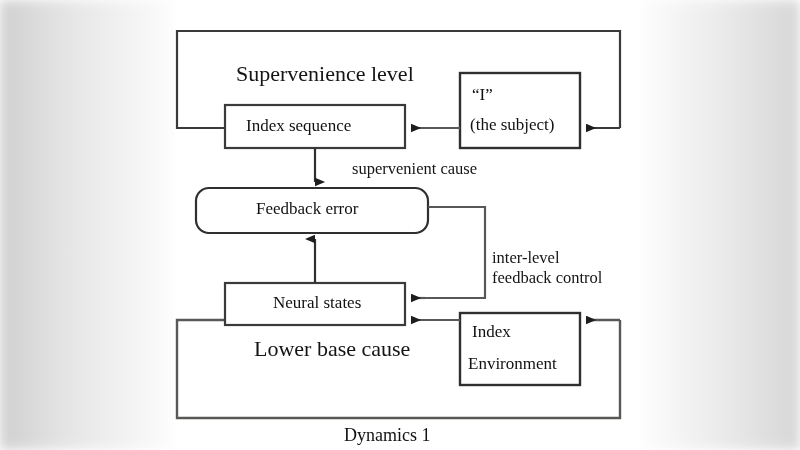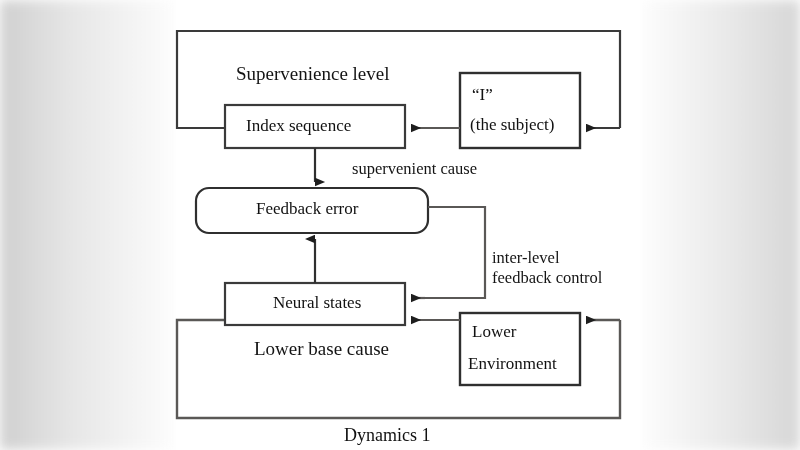--- a/index.html
+++ b/index.html
@@ -37,21 +37,21 @@
     position: absolute;
     left: 0; top: 0;
     width: 800px;
     height: 450px;
   }
   .lbl {
     position: absolute;
     white-space: nowrap;
     color: #141414;
     font-family: "Liberation Serif", "DejaVu Serif", serif;
-    font-size: 19px;
+    font-size: 22px;
     line-height: 20px;
   }
   .lbl.small { font-size: 16.5px; }
   .box-text {
     position: absolute;
     color: #111111;
     font-family: "Liberation Serif", "DejaVu Serif", serif;
     font-size: 17px;
     white-space: nowrap;
   }
@@ -142,21 +142,21 @@
 
   <div class="box-text" style="left:246px; top:116px;">Index sequence</div>
 
   <div class="box-text" style="left:472px; top:85px;">“I”</div>
   <div class="box-text" style="left:470px; top:115px;">(the subject)</div>
 
   <div class="box-text" style="left:256px; top:199px;">Feedback error</div>
 
   <div class="box-text" style="left:259px; top:293px;margin-left:14px;">Neural states</div>
 
-  <div class="box-text" style="left:472px; top:322px;">Lower</div>
+  <div class="box-text" style="left:472px; top:322px;">Index</div>
   <div class="box-text" style="left:468px; top:354px;">Environment</div>
 
   <div class="lbl small" style="left:328px; top:159px;margin-left:24px;">supervenient cause</div>
 
   <div class="lbl small" style="left:492px; top:248px;">inter-level</div>
 
   <div class="lbl small" style="left:492px; top:268px;">feedback control</div>
 
 </div>
 

